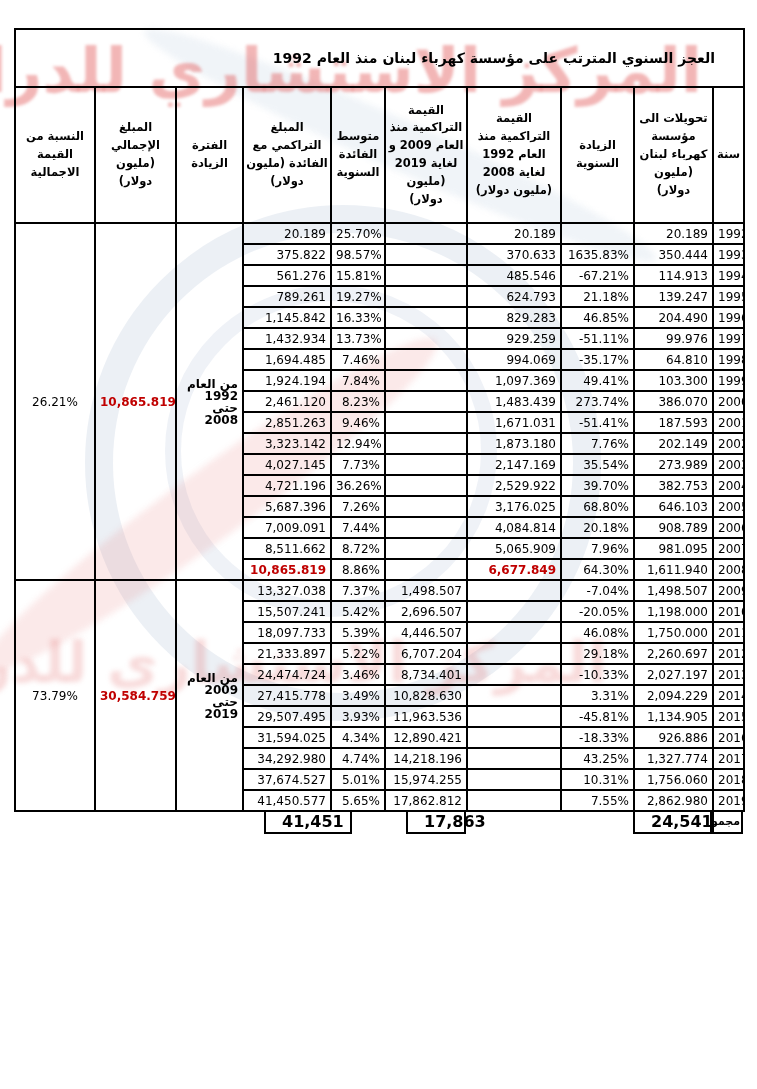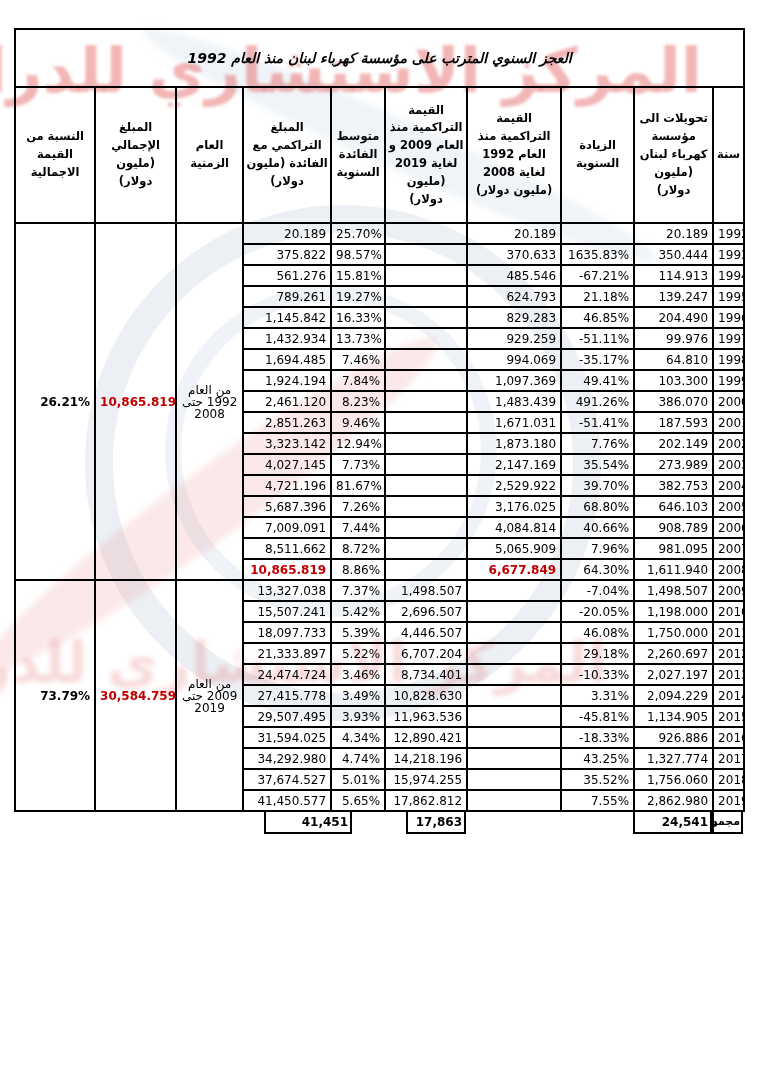--- a/index.html
+++ b/index.html
@@ -32,43 +32,43 @@
   .wm-swoosh-blue{
     position:absolute;left:120px;top:120px;width:560px;height:50px;border-radius:50%;
     background:rgba(150,175,205,0.14);transform:rotate(24deg);filter:blur(3px);
   }
   
   .tbl{
     position:absolute;left:14px;top:28px;width:729px;z-index:1;
     border-collapse:collapse;table-layout:fixed;direction:rtl;background:transparent;
   }
   .tbl td,.tbl th{border:2px solid #000;overflow:hidden;background:transparent;}
-  .title-cell{height:56px;font-size:14px;font-weight:bold;text-align:center;padding:0 28px;font-style:italic;}
+  .title-cell{height:56px;font-size:14px;font-weight:bold;text-align:right;padding:0 28px;}
   .head-cell{
     height:134px;font-size:11.5px;font-weight:bold;text-align:center;
     vertical-align:middle;line-height:1.55;padding:0 2px;
   }
   .tbl tbody td{height:19px;font-size:12px;line-height:1;padding:0 4px;white-space:nowrap;}
   .num{direction:ltr;text-align:right;}
   .red{color:#c00000;font-weight:bold;}
   .period-cell{
-    font-size:12px;font-weight:normal;text-align:center;vertical-align:middle;
+    font-size:12px;font-weight:bold;text-align:right;vertical-align:middle;
     line-height:1.8;white-space:normal !important;padding:0 6px;
   }
   .ptotal{color:#c00000;font-weight:bold;font-size:12.5px;text-align:center;direction:ltr;vertical-align:middle;}
-  .ppct{font-weight:bold;font-size:12.5px;text-align:right;direction:ltr;vertical-align:middle;}
+  .ppct{font-weight:normal;font-size:12.5px;text-align:center;direction:ltr;vertical-align:middle;}
   
   .totals{
     position:absolute;left:14px;width:729px;z-index:2;display:flex;direction:rtl;
     margin:0;box-sizing:border-box;
   }
   .totals > div{box-sizing:border-box;height:24px;line-height:20px;}
   .tbox{
-    border:2px solid #000;font-weight:bold;font-size:12px;background:#fff;
-    direction:ltr;text-align:right;padding:0 2px;
+    border:2px solid #000;font-weight:bold;font-size:16px;background:#fff;
+    direction:ltr;text-align:right;padding:0 16px;
   }
   .tbox.lbl{font-size:11px;text-align:center;padding:0 1px;direction:rtl;}
   .tspace{border:none;}
 </style>
 </head>
 <body>
 
 <div class="wm-layer">
   <div class="wm-swoosh-blue"></div>
   <div class="wm-ring-outer"></div>
@@ -96,21 +96,21 @@
       <th class="title-cell" colspan="10">العجز السنوي المترتب على مؤسسة كهرباء لبنان منذ العام 1992</th>
     </tr>
     <tr>
       <th class="head-cell">سنة</th>
       <th class="head-cell">تحويلات الى مؤسسة كهرباء لبنان (مليون دولار)</th>
       <th class="head-cell">الزيادة السنوية</th>
       <th class="head-cell">القيمة التراكمية منذ العام 1992 لغاية 2008 (مليون دولار)</th>
       <th class="head-cell">القيمة التراكمية منذ العام 2009 و لغاية 2019 (مليون دولار)</th>
       <th class="head-cell">متوسط الفائدة السنوية</th>
       <th class="head-cell">المبلغ التراكمي مع الفائدة (مليون دولار)</th>
-      <th class="head-cell">العام الزمنية</th>
+      <th class="head-cell">الفترة الزيادة</th>
       <th class="head-cell">المبلغ الإجمالي (مليون دولار)</th>
       <th class="head-cell">النسبة من القيمة الاجمالية</th>
     </tr>
   </thead>
   <tbody id="rows">
       <tr>
         <td class="num">1992</td>
         <td class="num">20.189</td>
         <td class="num"></td>
         <td class="num">20.189</td>
@@ -180,21 +180,21 @@
         <td class="num">103.300</td>
         <td class="num">49.41%</td>
         <td class="num">1,097.369</td>
         <td class="num"></td>
         <td class="num">7.84%</td>
         <td class="num">1,924.194</td>
       </tr>
       <tr>
         <td class="num">2000</td>
         <td class="num">386.070</td>
-        <td class="num">491.26%</td>
+        <td class="num">273.74%</td>
         <td class="num">1,483.439</td>
         <td class="num"></td>
         <td class="num">8.23%</td>
         <td class="num">2,461.120</td>
       </tr>
       <tr>
         <td class="num">2001</td>
         <td class="num">187.593</td>
         <td class="num">-51.41%</td>
         <td class="num">1,671.031</td>
@@ -219,36 +219,36 @@
         <td class="num"></td>
         <td class="num">7.73%</td>
         <td class="num">4,027.145</td>
       </tr>
       <tr>
         <td class="num">2004</td>
         <td class="num">382.753</td>
         <td class="num">39.70%</td>
         <td class="num">2,529.922</td>
         <td class="num"></td>
-        <td class="num">81.67%</td>
+        <td class="num">36.26%</td>
         <td class="num">4,721.196</td>
       </tr>
       <tr>
         <td class="num">2005</td>
         <td class="num">646.103</td>
         <td class="num">68.80%</td>
         <td class="num">3,176.025</td>
         <td class="num"></td>
         <td class="num">7.26%</td>
         <td class="num">5,687.396</td>
       </tr>
       <tr>
         <td class="num">2006</td>
         <td class="num">908.789</td>
-        <td class="num">40.66%</td>
+        <td class="num">20.18%</td>
         <td class="num">4,084.814</td>
         <td class="num"></td>
         <td class="num">7.44%</td>
         <td class="num">7,009.091</td>
       </tr>
       <tr>
         <td class="num">2007</td>
         <td class="num">981.095</td>
         <td class="num">7.96%</td>
         <td class="num">5,065.909</td>
@@ -345,21 +345,21 @@
         <td class="num">1,327.774</td>
         <td class="num">43.25%</td>
         <td class="num"></td>
         <td class="num">14,218.196</td>
         <td class="num">4.74%</td>
         <td class="num">34,292.980</td>
       </tr>
       <tr>
         <td class="num">2018</td>
         <td class="num">1,756.060</td>
-        <td class="num">35.52%</td>
+        <td class="num">10.31%</td>
         <td class="num"></td>
         <td class="num">15,974.255</td>
         <td class="num">5.01%</td>
         <td class="num">37,674.527</td>
       </tr>
       <tr>
         <td class="num">2019</td>
         <td class="num">2,862.980</td>
         <td class="num">7.55%</td>
         <td class="num"></td>

